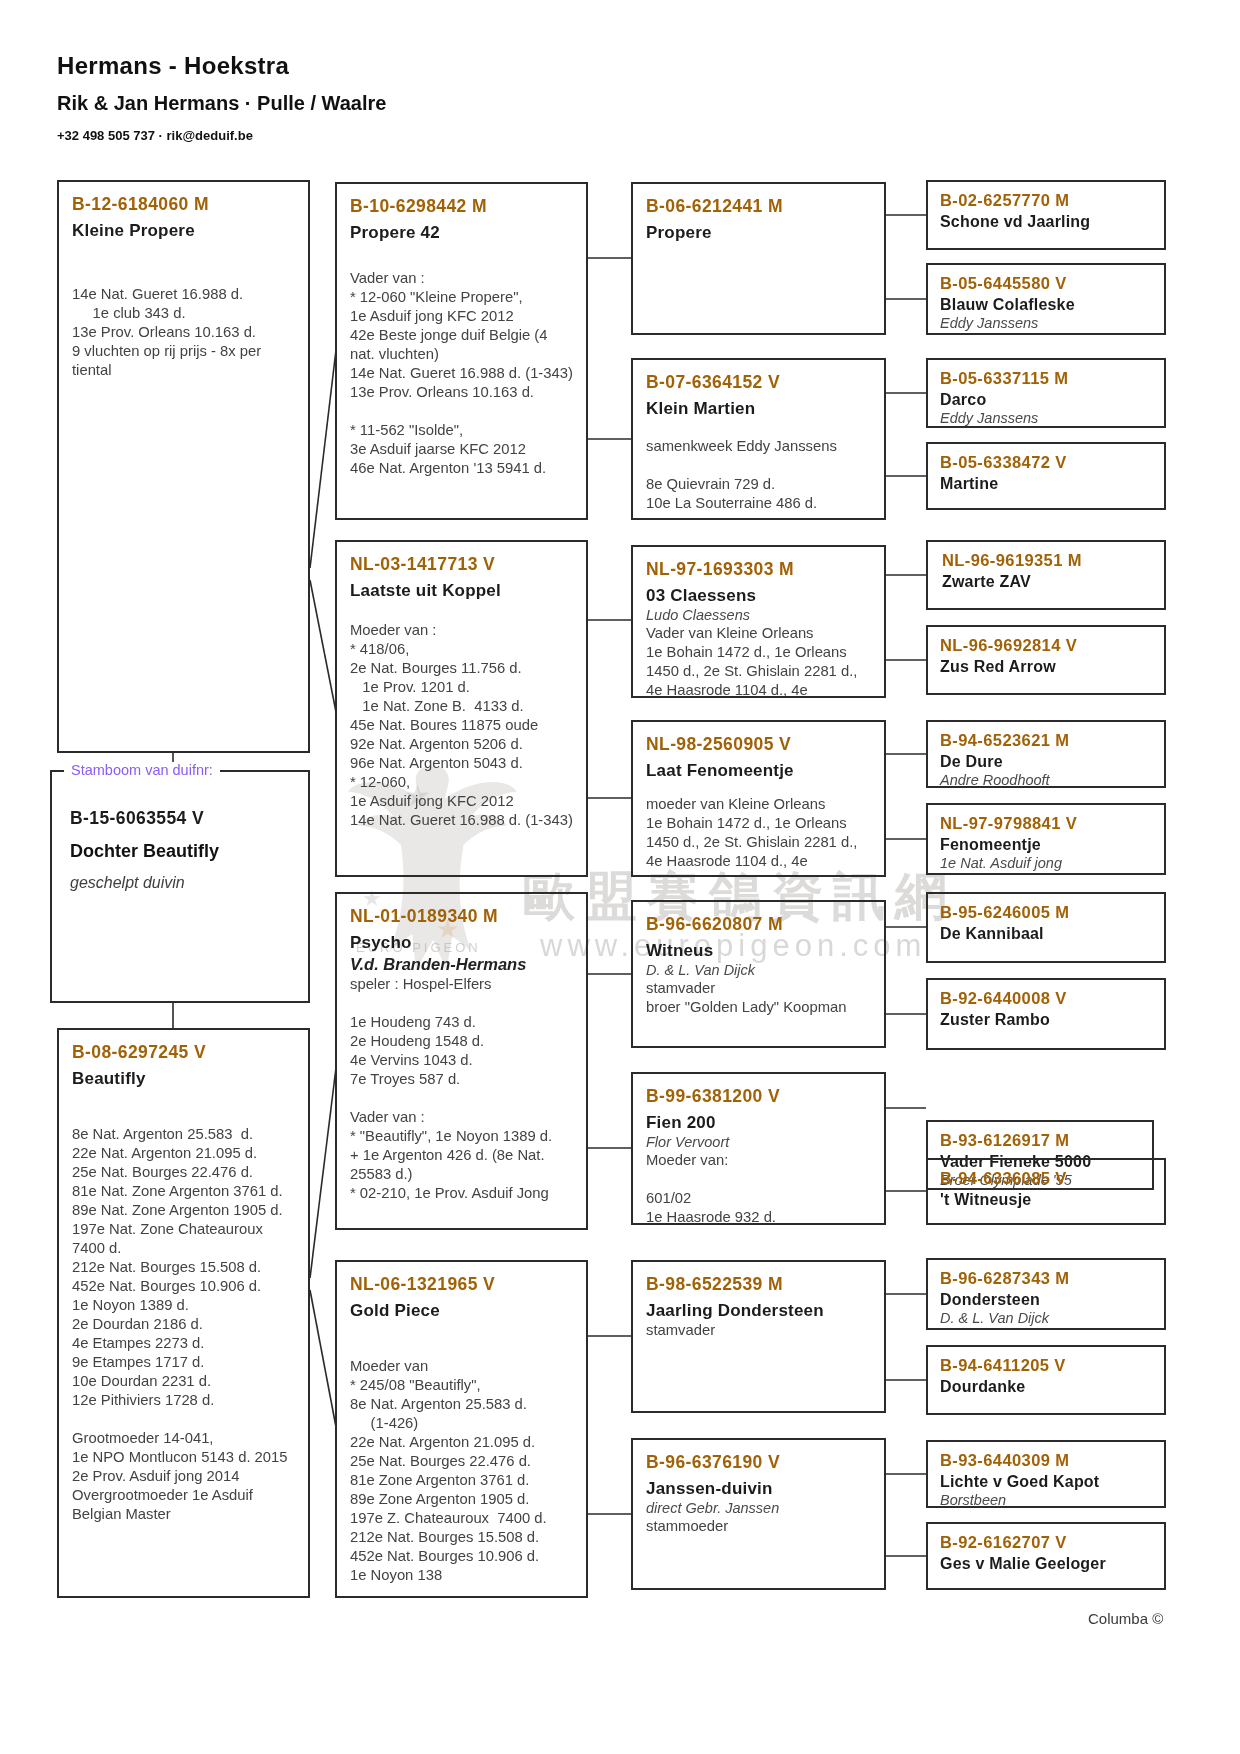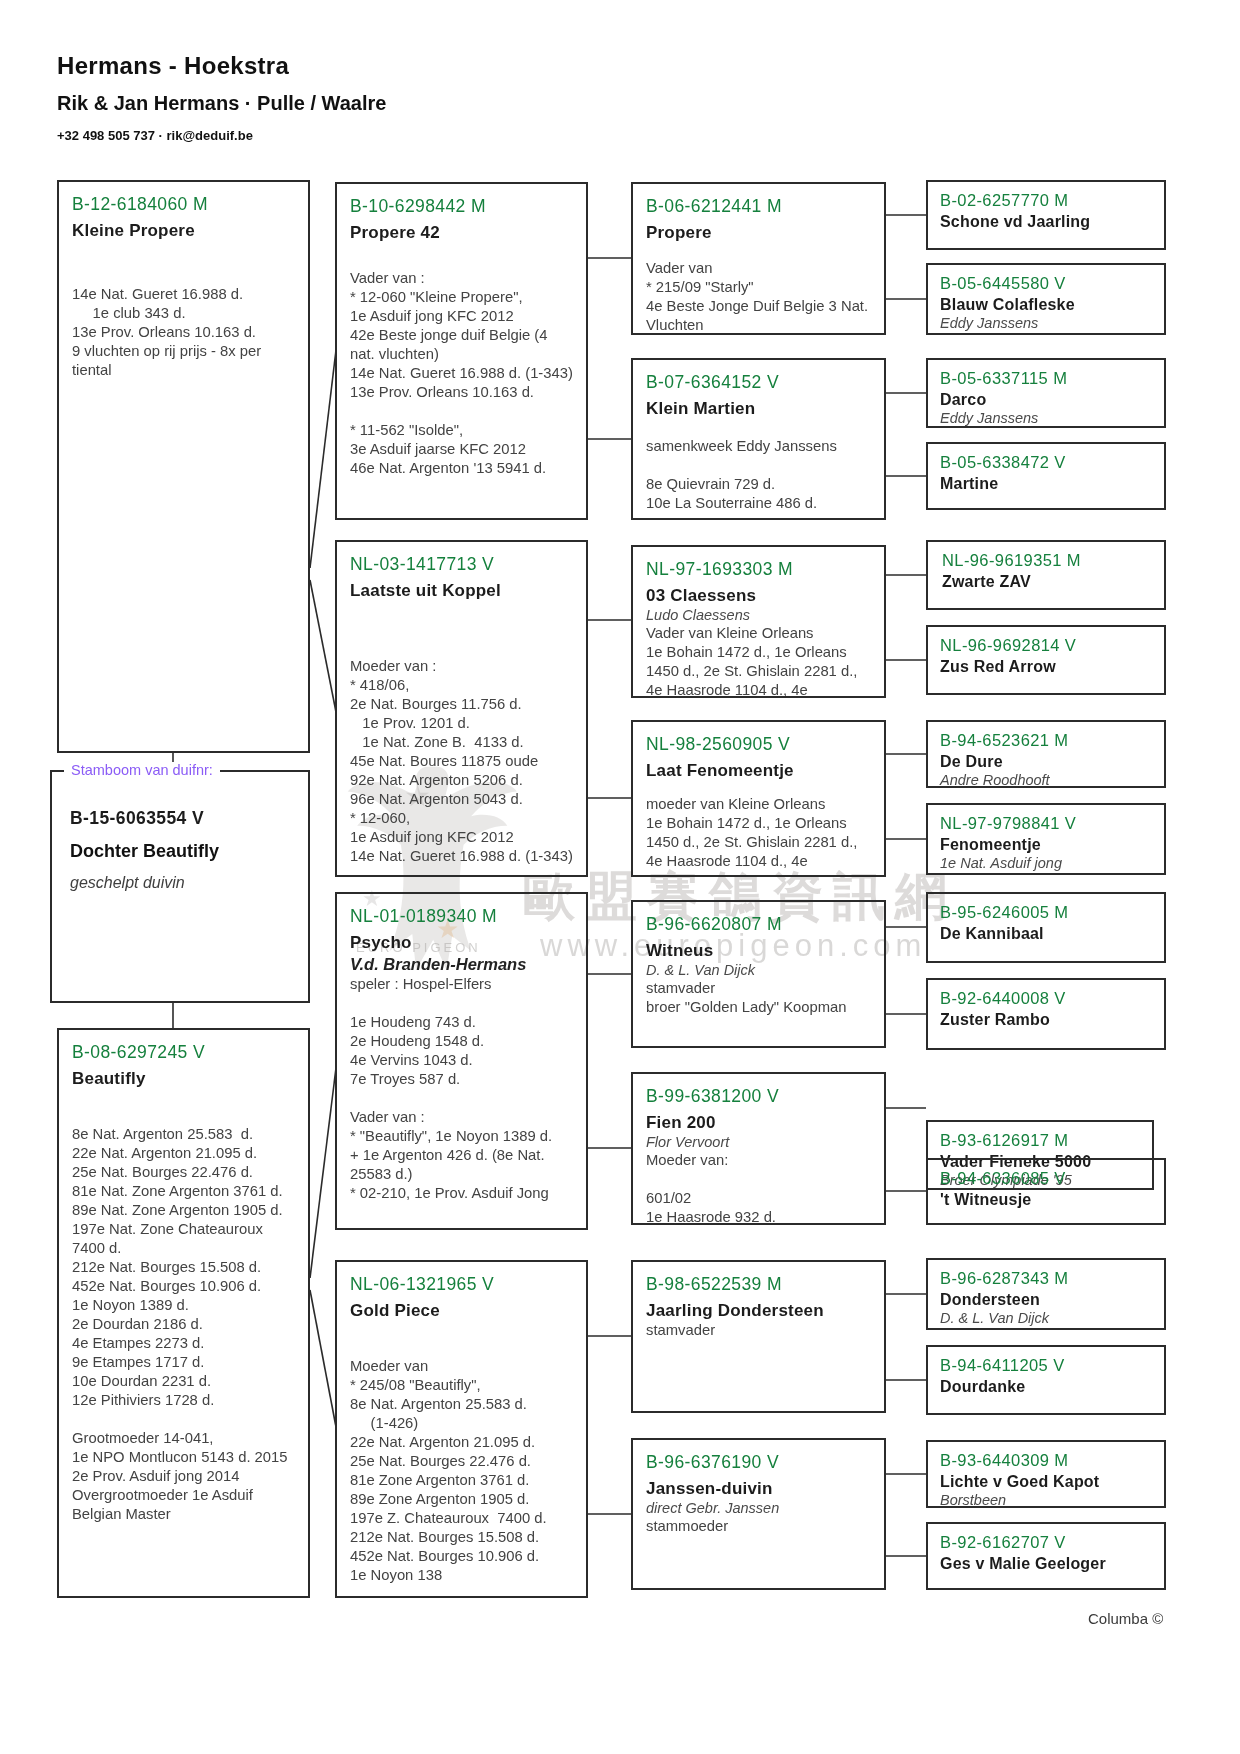--- a/index.html
+++ b/index.html
@@ -7,21 +7,21 @@
   #stage{position:relative;width:1240px;height:1754px;background:#ffffff;overflow:hidden;}
 
   
   .hdr-title{position:absolute;left:57px;top:52px;font-size:24px;font-weight:bold;color:#111;letter-spacing:0.3px;}
   .hdr-sub{position:absolute;left:57px;top:92px;font-size:20px;font-weight:bold;color:#111;}
   .hdr-contact{position:absolute;left:57px;top:128px;font-size:13px;font-weight:bold;color:#111;}
 
   
   .pbox{position:absolute;border:2px solid #2b2b2b;background:transparent;box-sizing:border-box;
         padding:12px 13px;overflow:hidden;z-index:2;}
-  .ring{font-size:17.5px;font-weight:normal;color:#15803d;letter-spacing:0.4px;margin-bottom:6px;white-space:nowrap;}
+  .ring{font-size:17.5px;font-weight:bold;color:#a16207;letter-spacing:0.4px;margin-bottom:6px;white-space:nowrap;}
   .bname{font-size:17px;font-weight:bold;color:#1c1c1c;letter-spacing:0.2px;}
   .breeder{font-size:14.5px;font-style:italic;color:#4a4a4a;line-height:18px;}
   .breeder.bb{font-size:16.5px;font-weight:bold;color:#222;line-height:22px;margin-bottom:3px;}
   .details{font-size:14.8px;line-height:19px;color:#434343;}
   .details .line{white-space:pre-wrap;min-height:19px;}
   .pbox.small{padding:9px 12px;}
   .pbox.small .ring{font-size:16.5px;margin-bottom:3px;}
   .pbox.small .bname{font-size:16px;}
 
   
@@ -165,21 +165,21 @@
           <div class="line">14e Nat. Gueret 16.988 d. (1-343)</div>
           <div class="line">13e Prov. Orleans 10.163 d.</div>
           <div class="line"></div>
           <div class="line">* 11-562 "Isolde",</div>
           <div class="line">3e Asduif jaarse KFC 2012</div>
           <div class="line">46e Nat. Argenton '13 5941 d.</div>
         </div>
       </div>
       <div class="pbox" style="left: 335px; top: 540px; width: 253px; height: 337px;">
         <div class="ring">NL-03-1417713 V</div>
-        <div class="bname" style="margin-bottom: 56px;">Laatste uit Koppel</div>
+        <div class="bname" style="margin-bottom: 20px;">Laatste uit Koppel</div>
         <div class="details">
           <div class="line">Moeder van :</div>
           <div class="line">* 418/06,</div>
           <div class="line">2e Nat. Bourges 11.756 d.</div>
           <div class="line">   1e Prov. 1201 d.</div>
           <div class="line">   1e Nat. Zone B.  4133 d.</div>
           <div class="line">45e Nat. Boures 11875 oude</div>
           <div class="line">92e Nat. Argenton 5206 d.</div>
           <div class="line">96e Nat. Argenton 5043 d.</div>
           <div class="line">* 12-060,</div>
@@ -219,25 +219,20 @@
           <div class="line">89e Zone Argenton 1905 d.</div>
           <div class="line">197e Z. Chateauroux  7400 d.</div>
           <div class="line">212e Nat. Bourges 15.508 d.</div>
           <div class="line">452e Nat. Bourges 10.906 d.</div>
           <div class="line">1e Noyon 138</div>
         </div>
       </div>
       <div class="pbox" style="left: 631px; top: 182px; width: 255px; height: 153px;">
         <div class="ring">B-06-6212441 M</div>
         <div class="bname" style="margin-bottom: 16px;">Propere</div>
-        <div class="details">
-          <div class="line">Vader van</div>
-          <div class="line">* 215/09 "Starly"</div>
-          <div class="line">4e Beste Jonge Duif Belgie 3 Nat. Vluchten</div>
-        </div>
       </div>
       <div class="pbox" style="left: 631px; top: 358px; width: 255px; height: 162px;">
         <div class="ring">B-07-6364152 V</div>
         <div class="bname" style="margin-bottom: 18px;">Klein Martien</div>
         <div class="details">
           <div class="line">samenkweek Eddy Janssens</div>
           <div class="line"></div>
           <div class="line">8e Quievrain 729 d.</div>
           <div class="line">10e La Souterraine 486 d.</div>
         </div>

